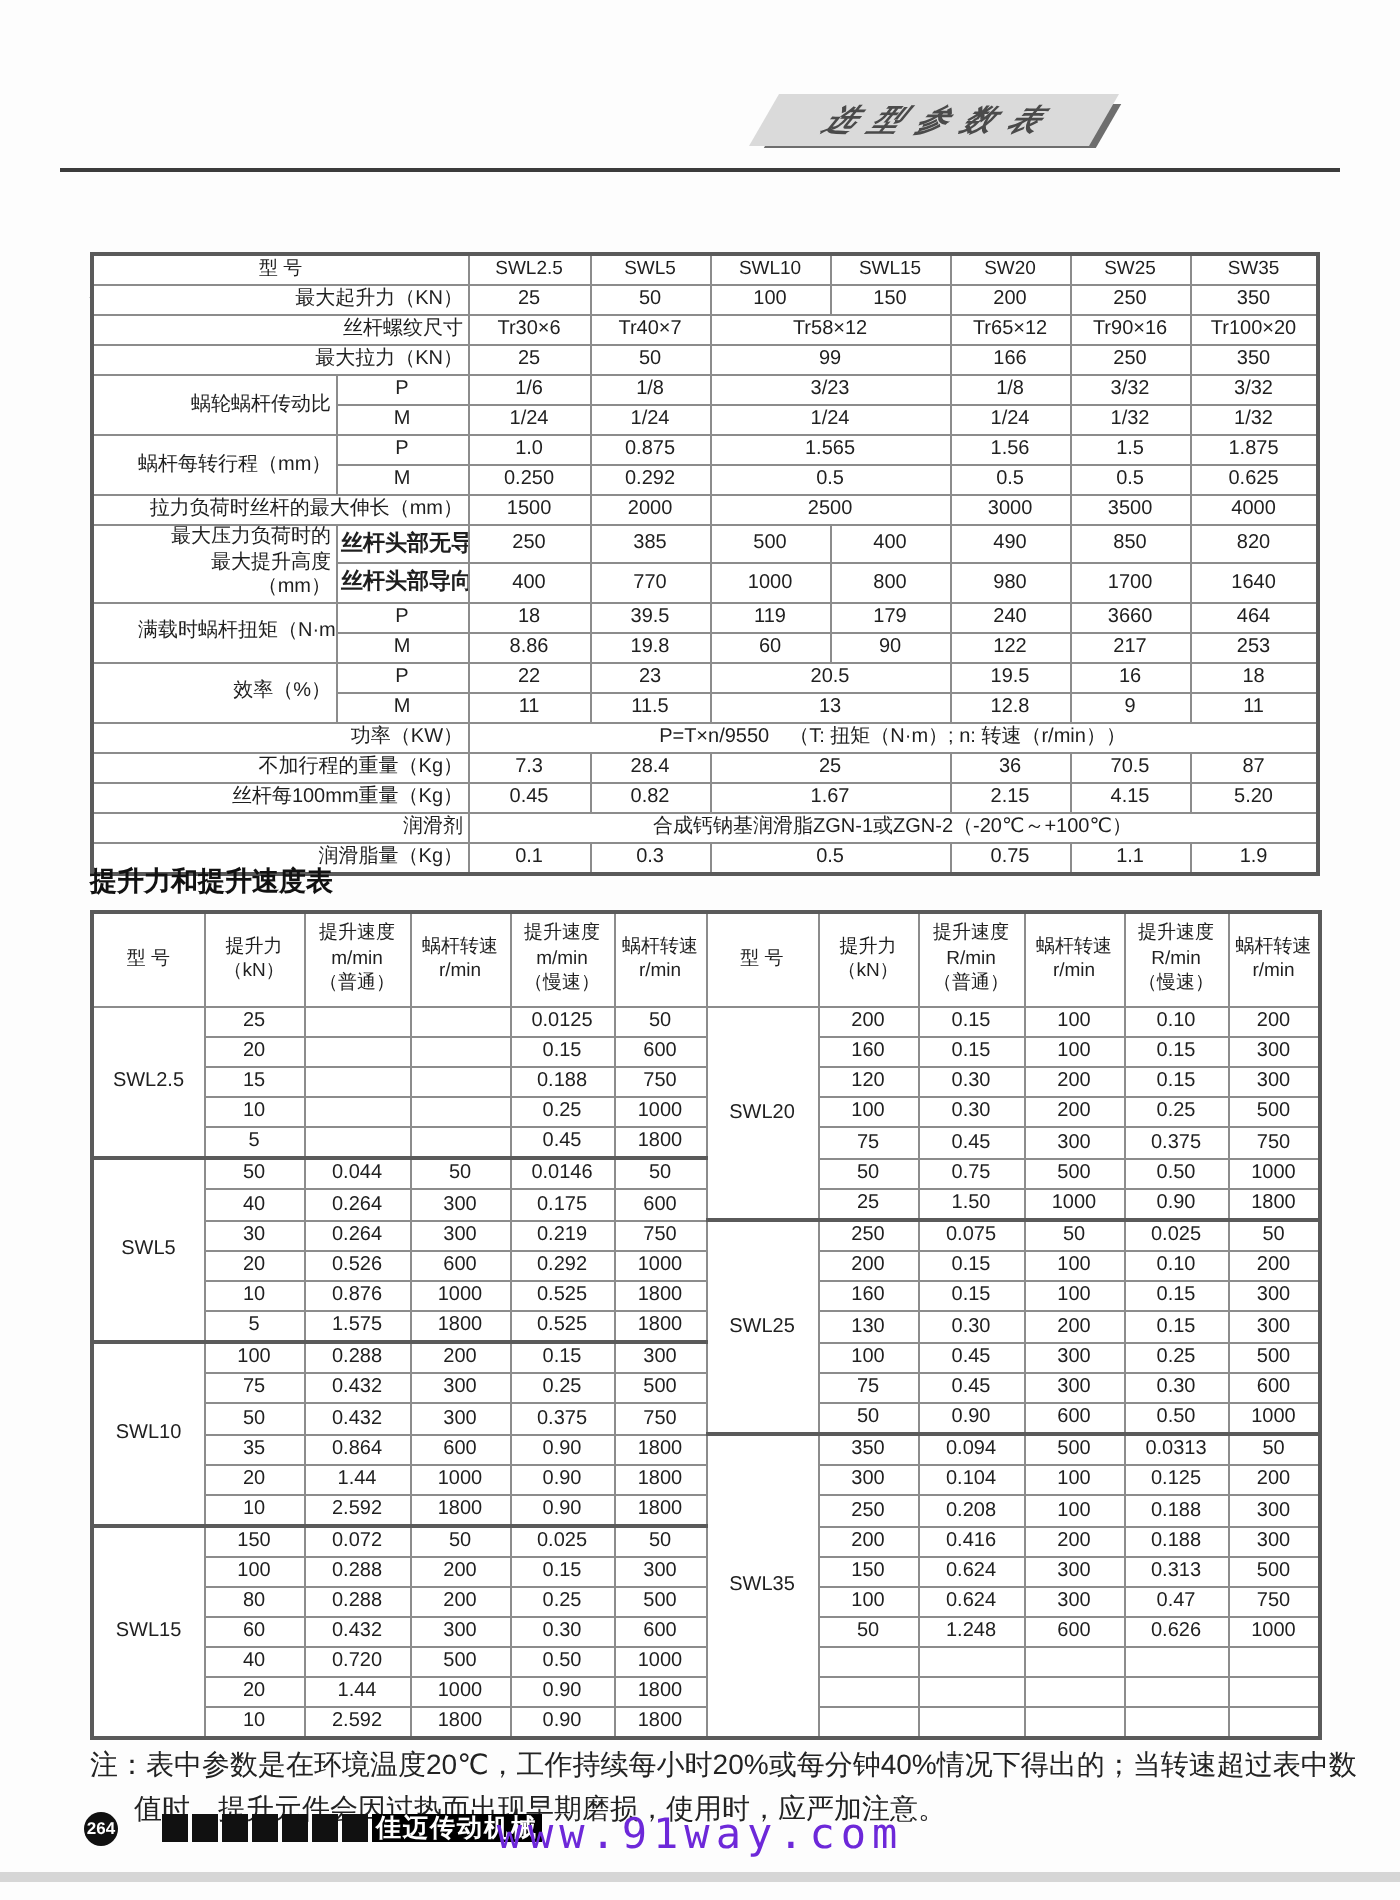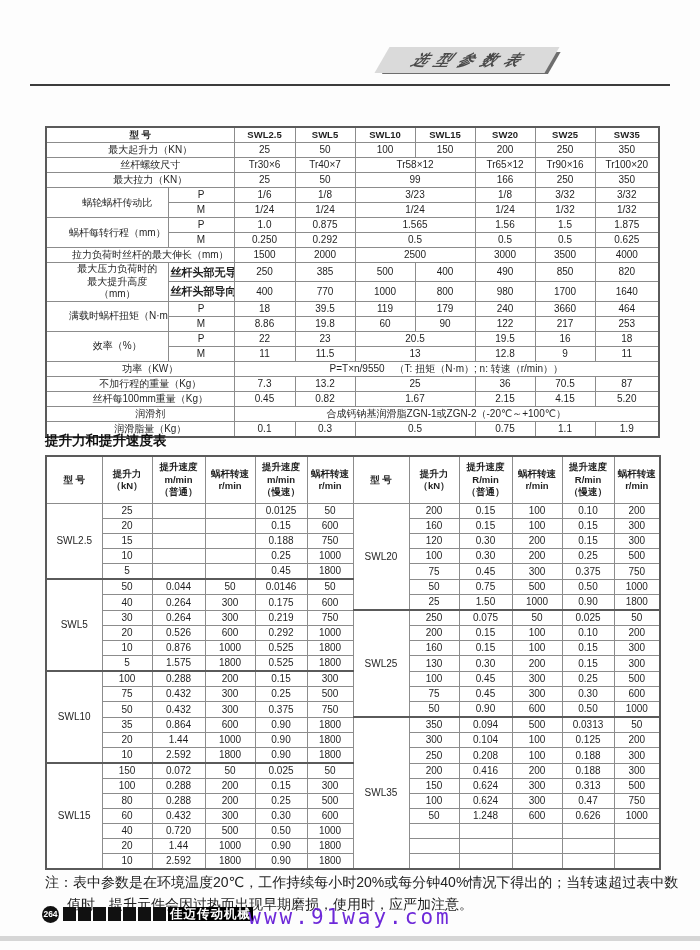--- a/index.html
+++ b/index.html
@@ -28,39 +28,39 @@
   
   table{border-collapse:collapse;table-layout:fixed;background:#fff;}
   td{
     border:1px solid #8c8c8c;text-align:center;vertical-align:middle;
     font-size:10px;line-height:1.15;padding:0 2px;height:14px;
     overflow:hidden;white-space:nowrap;color:#1f1f1f;
   }
   .tbl{position:absolute;left:45px;border:2px solid #5a5a5a;}
   .tbl1{top:126px;width:613px;}
   .tbl2{top:455px;width:614px;}
-  td.l{text-align:center;padding-left:22px;}
+  td.l{text-align:right;padding-left:22px;}
   td.p{white-space:pre-line;line-height:1.25;margin-top:28px;}
   td.s{font-size:11px;font-weight:bold;}
-  td.h{white-space:pre-line;font-weight:bold;font-size:9.5px;line-height:1.3;margin-top:24px;}
+  td.h{white-space:pre-line;font-weight:normal;font-size:9.5px;line-height:1.3;margin-top:24px;}
   td.m{font-size:10px;}
   td.bt{border-top:2px solid #5a5a5a;}
   .tbl2 tr:first-child td{height:46px;}
   
   .note{
     position:absolute;top:872px;left:45px;width:614px;
     font-size:14px;line-height:1.55;color:#222;
     padding-left:22px;text-indent:-22px;
   }
   
   .footer{position:absolute;top:906px;left:42px;display:flex;align-items:center;gap:2px;height:16px;}
   .pageno{
     width:17px;height:17px;border-radius:50%;background:#111;color:#fff;
     font-size:8.5px;font-weight:bold;display:flex;align-items:center;justify-content:center;
-    margin-right:2px;flex:0 0 auto;
+    margin-right:20px;flex:0 0 auto;
   }
   .sq{width:13px;height:14px;background:#111;display:inline-block;flex:0 0 auto;}
   .brand{
     background:#000000;color:#fff;font-size:12.5px;font-weight:bold;
     letter-spacing:1px;padding:1px 2px;line-height:12px;height:12px;
     display:flex;align-items:center;flex:0 0 auto;
   }
   
   .watermark{
     position:absolute;top:905px;left:0;width:100%;text-align:center;
@@ -241,21 +241,21 @@
           <td>9</td>
           <td>11</td>
         </tr>
         <tr>
           <td colspan="2" class="l">功率（KW）</td>
           <td colspan="7">P=T×n/9550　（T: 扭矩（N·m）; n: 转速（r/min））</td>
         </tr>
         <tr>
           <td colspan="2" class="l">不加行程的重量（Kg）</td>
           <td>7.3</td>
-          <td>13.2</td>
+          <td>28.4</td>
           <td colspan="2">25</td>
           <td>36</td>
           <td>70.5</td>
           <td>87</td>
         </tr>
         <tr>
           <td colspan="2" class="l">丝杆每100mm重量（Kg）</td>
           <td>0.45</td>
           <td>0.82</td>
           <td colspan="2">1.67</td>

